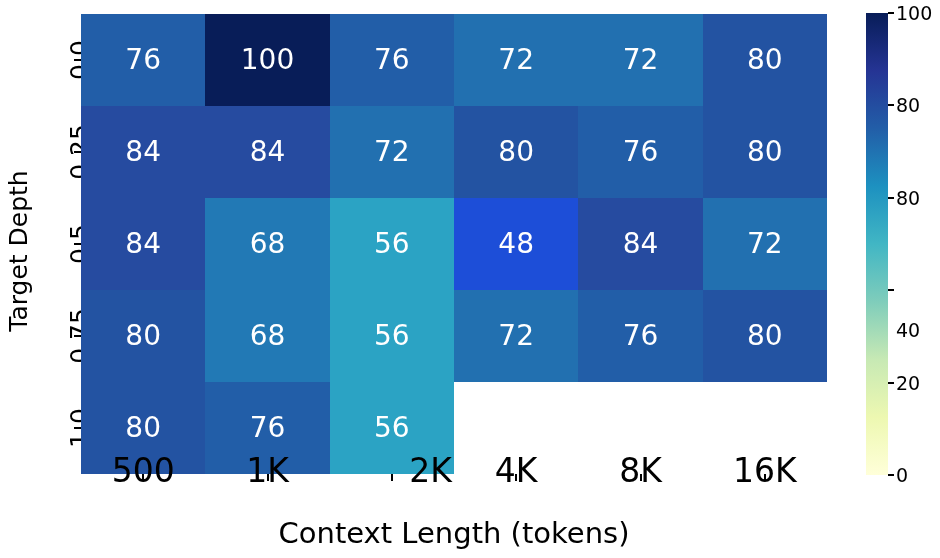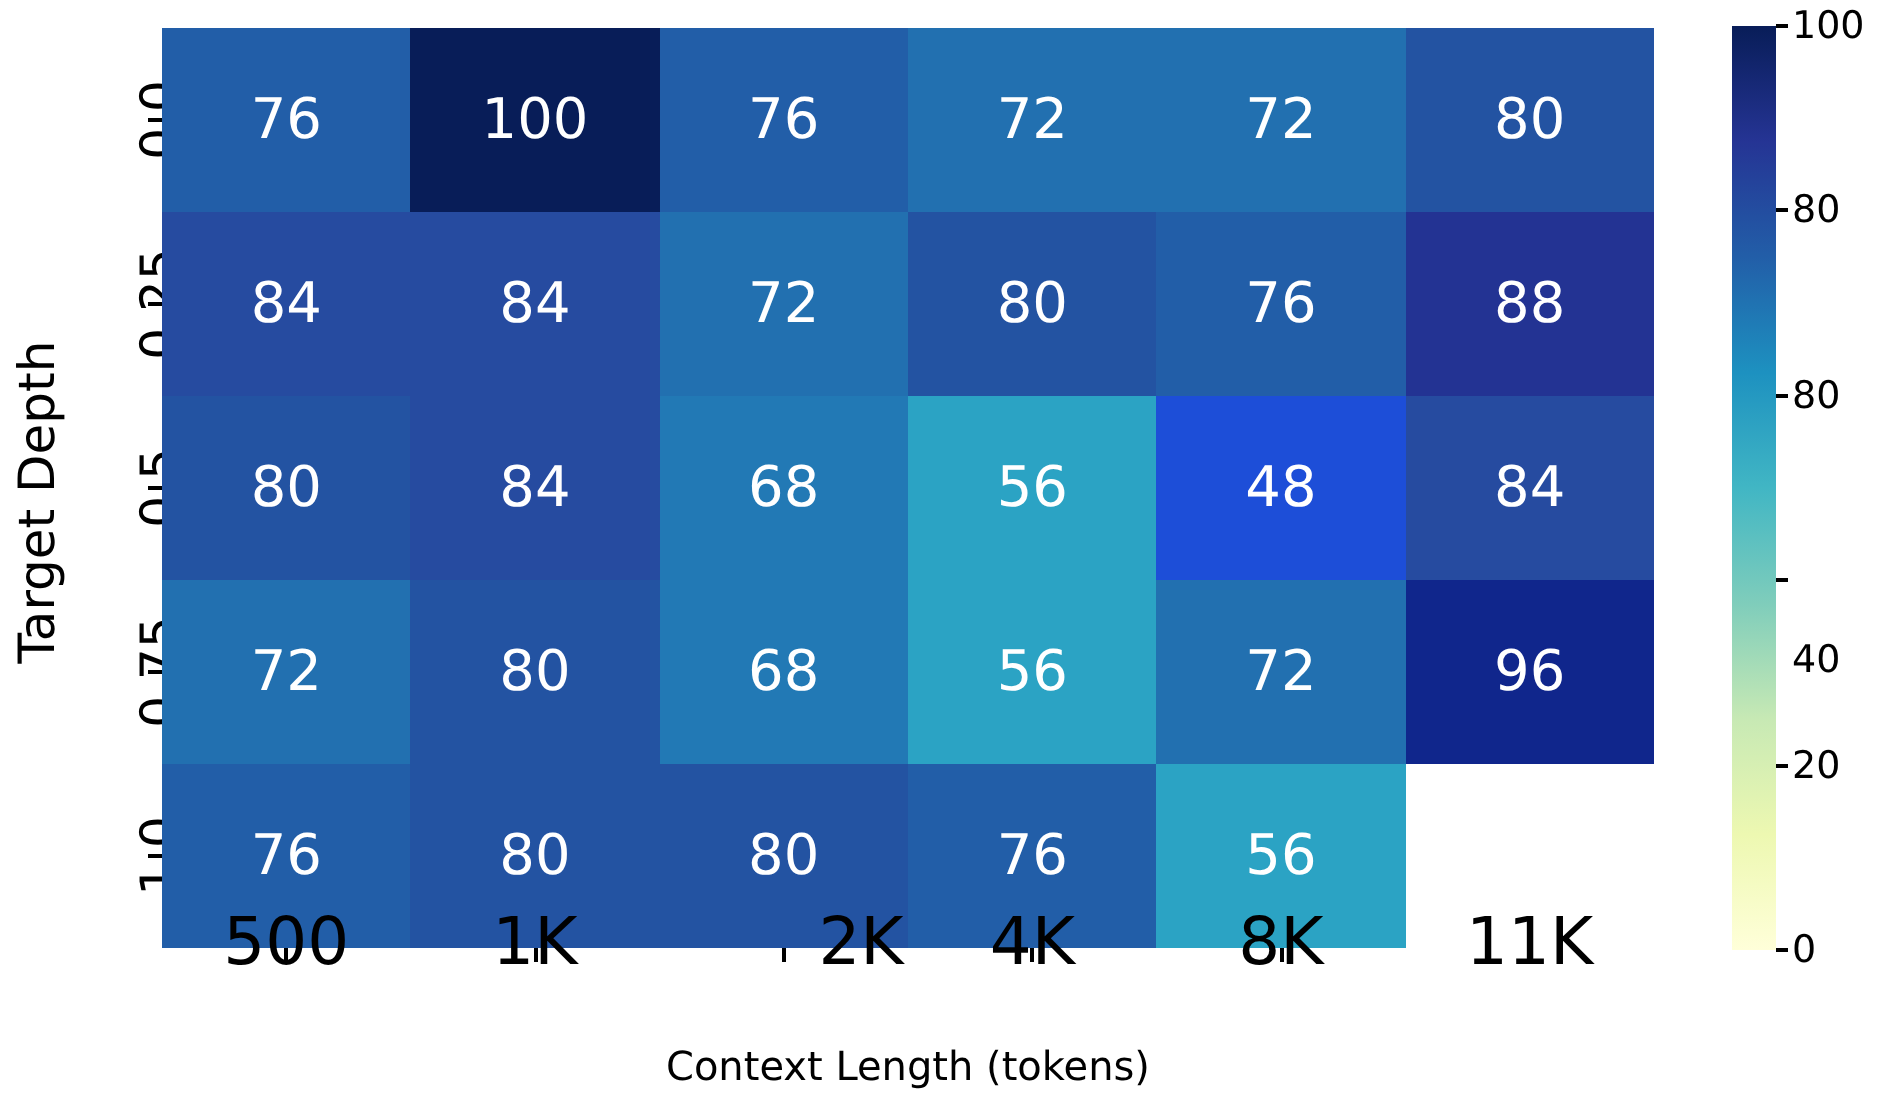--- a/index.html
+++ b/index.html
@@ -98,21 +98,21 @@
 
   
   #xlabel {
     position: absolute;
     left: 81px;
     top: 516px;
     width: 746px;
     height: 34px;
     line-height: 34px;
     text-align: center;
-    font-size: 20px;
+    font-size: 29px;
     white-space: nowrap;
   }
 
   
   #colorbar {
     position: absolute;
     left: 866px;
     top: 13px;
     width: 22px;
     height: 462px;
@@ -163,52 +163,50 @@
       <div class="cell" style="background: rgb(8, 29, 88);">100</div>
       <div class="cell" style="background: rgb(34, 94, 168);">76</div>
       <div class="cell" style="background: rgb(34, 112, 176);">72</div>
       <div class="cell" style="background: rgb(34, 112, 176);">72</div>
       <div class="cell" style="background: rgb(35, 83, 162);">80</div>
       <div class="cell" style="background: rgb(38, 75, 160);">84</div>
       <div class="cell" style="background: rgb(38, 75, 160);">84</div>
       <div class="cell" style="background: rgb(34, 112, 176);">72</div>
       <div class="cell" style="background: rgb(35, 83, 162);">80</div>
       <div class="cell" style="background: rgb(34, 94, 168);">76</div>
-      <div class="cell" style="background: rgb(35, 51, 147);">88</div>
       <div class="cell" style="background: rgb(35, 83, 162);">80</div>
       <div class="cell" style="background: rgb(38, 75, 160);">84</div>
       <div class="cell" style="background: rgb(34, 121, 181);">68</div>
       <div class="cell" style="background: rgb(43, 163, 196);">56</div>
       <div class="cell" style="background: #1d4ed8;">48</div>
       <div class="cell" style="background: rgb(38, 75, 160);">84</div>
       <div class="cell" style="background: rgb(34, 112, 176);">72</div>
       <div class="cell" style="background: rgb(35, 83, 162);">80</div>
       <div class="cell" style="background: rgb(34, 121, 181);">68</div>
       <div class="cell" style="background: rgb(43, 163, 196);">56</div>
       <div class="cell" style="background: rgb(34, 112, 176);">72</div>
-      <div class="cell" style="background: rgb(16, 38, 140);">96</div>
       <div class="cell" style="background: rgb(34, 94, 168);">76</div>
       <div class="cell" style="background: rgb(35, 83, 162);">80</div>
       <div class="cell" style="background: rgb(35, 83, 162);">80</div>
       <div class="cell" style="background: rgb(34, 94, 168);">76</div>
       <div class="cell" style="background: rgb(43, 163, 196);">56</div>
     </div>
 
   <div id="xticks">
       <div class="xtick" style="left: 83.1667px; width: 120px;">500</div>
       <div class="xtickmark" style="left: 142.167px;"></div>
       <div class="xtick" style="left: 207.5px; width: 120px;">1K</div>
       <div class="xtickmark" style="left: 266.5px;"></div>
       <div class="xtick" style="left: 331.833px; width: 120px; text-align: right;">2K</div>
       <div class="xtickmark" style="left: 390.833px;"></div>
       <div class="xtick" style="left: 456.167px; width: 120px;">4K</div>
       <div class="xtickmark" style="left: 515.167px;"></div>
       <div class="xtick" style="left: 580.5px; width: 120px;">8K</div>
       <div class="xtickmark" style="left: 639.5px;"></div>
-      <div class="xtick" style="left: 704.833px; width: 120px;">11K</div>
+      <div class="xtick" style="left: 704.833px; width: 120px;">16K</div>
       <div class="xtickmark" style="left: 763.833px;"></div>
     </div>
 
   <div id="xlabel">Context Length (tokens)</div>
 
   <div id="colorbar">
     <div id="colorbar-gradient" style="background: linear-gradient(rgb(8, 29, 88) 0%, rgb(37, 52, 148) 12.5%, rgb(34, 94, 168) 25%, rgb(29, 145, 192) 37.5%, rgb(65, 182, 196) 50%, rgb(127, 205, 187) 62.5%, rgb(199, 233, 180) 75%, rgb(237, 248, 177) 87.5%, rgb(255, 255, 217) 100%);"></div>
   </div>
   <div id="cbticks">
       <div class="cbtick" style="top: 1px;">100</div>

